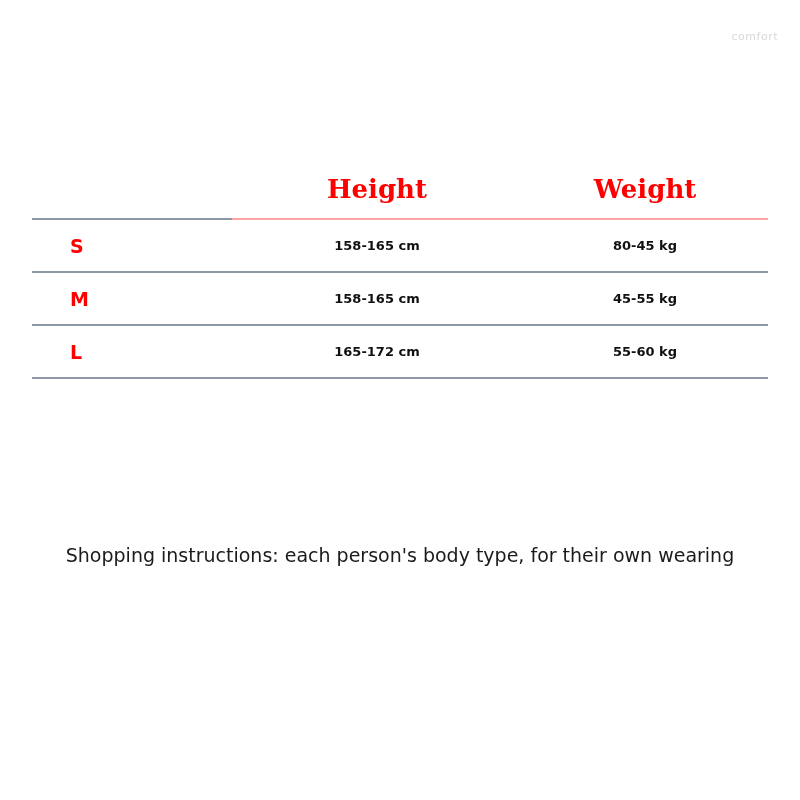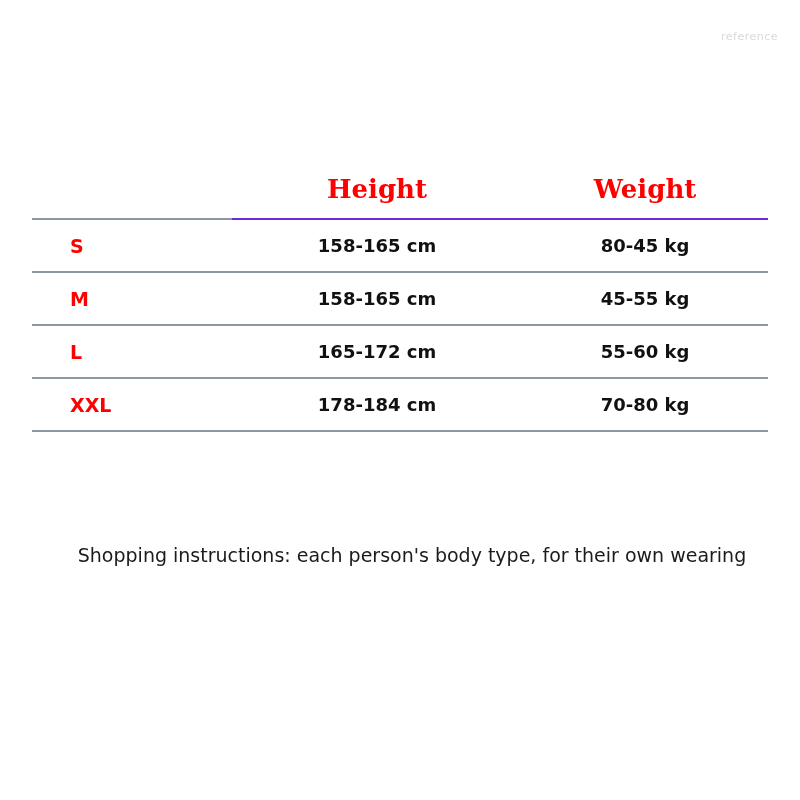--- a/index.html
+++ b/index.html
@@ -48,73 +48,73 @@
 
   .size-table th,
   .size-table td {
     padding: 0;
     margin: 0;
   }
 
   .size-table thead th {
     height: 58px;
     vertical-align: middle;
-    border-bottom: 2px solid #6d28d9;
+    border-bottom: 2px solid #fca5a5;
     font-weight: bold;
     font-size: 26px;
     color: #ff0000;
     font-family: "DejaVu Serif", serif;
   }
   .size-table thead th.blank-head {
     border-bottom: 2px solid #8c98a4;
   }
 
   .size-table tbody td {
     height: 51px;
     vertical-align: middle;
     border-bottom: 2px solid #8c98a4;
-    font-size: 18px;
+    font-size: 13px;
     color: #111111;
     font-weight: bold;
     font-family: "DejaVu Sans", sans-serif;
   }
 
   .size-table tbody td.size-cell {
     color: #ff0000;
     font-size: 19px;
     font-weight: bold;
     text-align: left;
     padding-left: 38px;
   }
 
   .size-table tbody td.value-cell {
     text-align: center;
   }
 
   .note {
     position: absolute;
-    left: 44px;
+    left: 32px;
     top: 540px;
     width: 736px;
     text-align: center;
     font-size: 19px;
     line-height: 30px;
     color: #1b1b1b;
     font-family: "DejaVu Sans", sans-serif;
   }
   .note .note-line {
     display: block;
   }
 </style>
 </head>
 <body>
 
 <div class="sheet">
 
-  <div class="watermark">reference</div>
+  <div class="watermark">comfort</div>
 
   <table class="size-table">
     <colgroup>
       <col class="col-size">
       <col class="col-height">
       <col class="col-weight">
     </colgroup>
     <thead>
       <tr>
         <th class="blank-head"></th>
@@ -131,25 +131,20 @@
       <tr>
         <td class="size-cell">M</td>
         <td class="value-cell">158-165 cm</td>
         <td class="value-cell">45-55 kg</td>
       </tr>
       <tr>
         <td class="size-cell">L</td>
         <td class="value-cell">165-172 cm</td>
         <td class="value-cell">55-60 kg</td>
       </tr>
-      <tr>
-        <td class="size-cell">XXL</td>
-        <td class="value-cell">178-184 cm</td>
-        <td class="value-cell">70-80 kg</td>
-      </tr>
     </tbody>
   </table>
 
   <div class="note">
     <span class="note-line">Shopping instructions: each person's body type, for their own wearing</span>
   </div>
 
 </div>
 
 </body></html>

